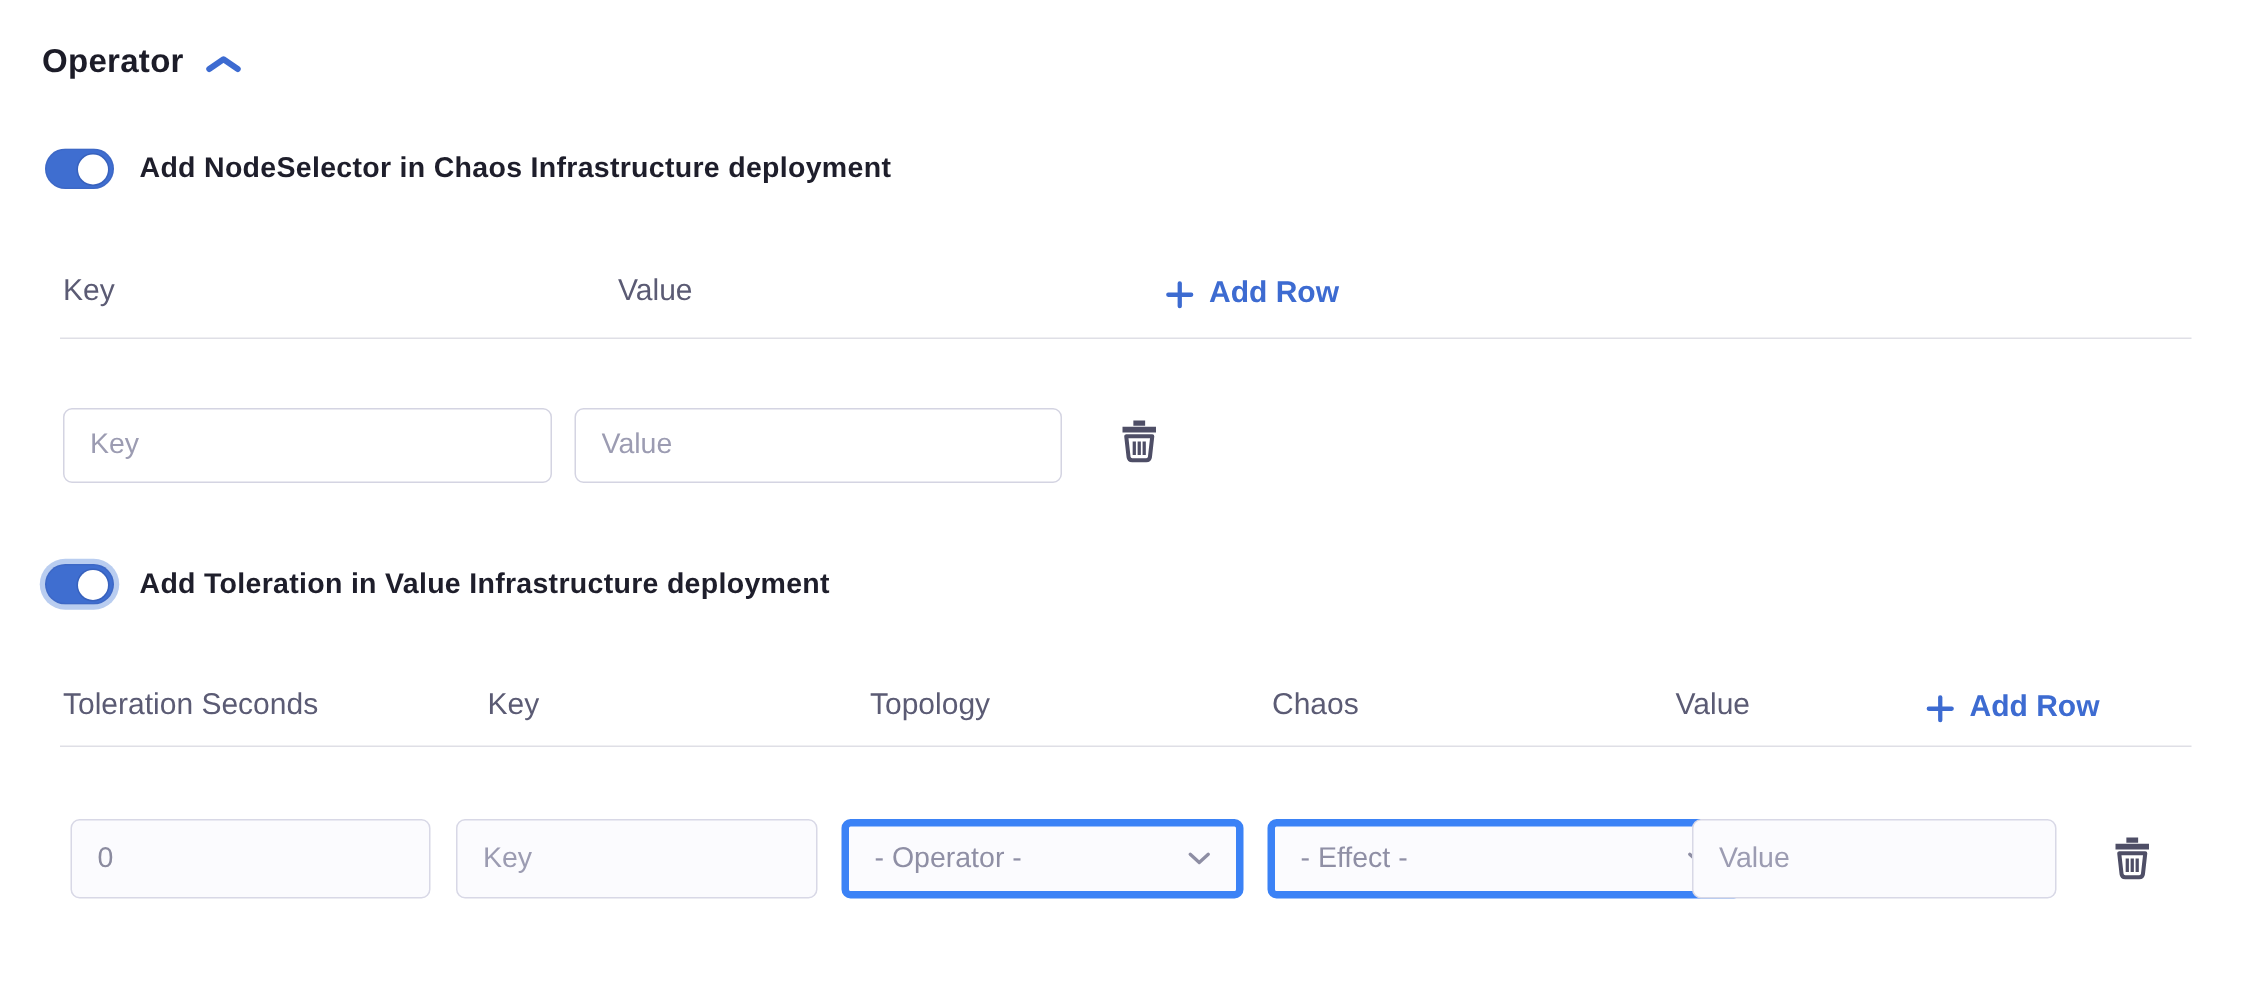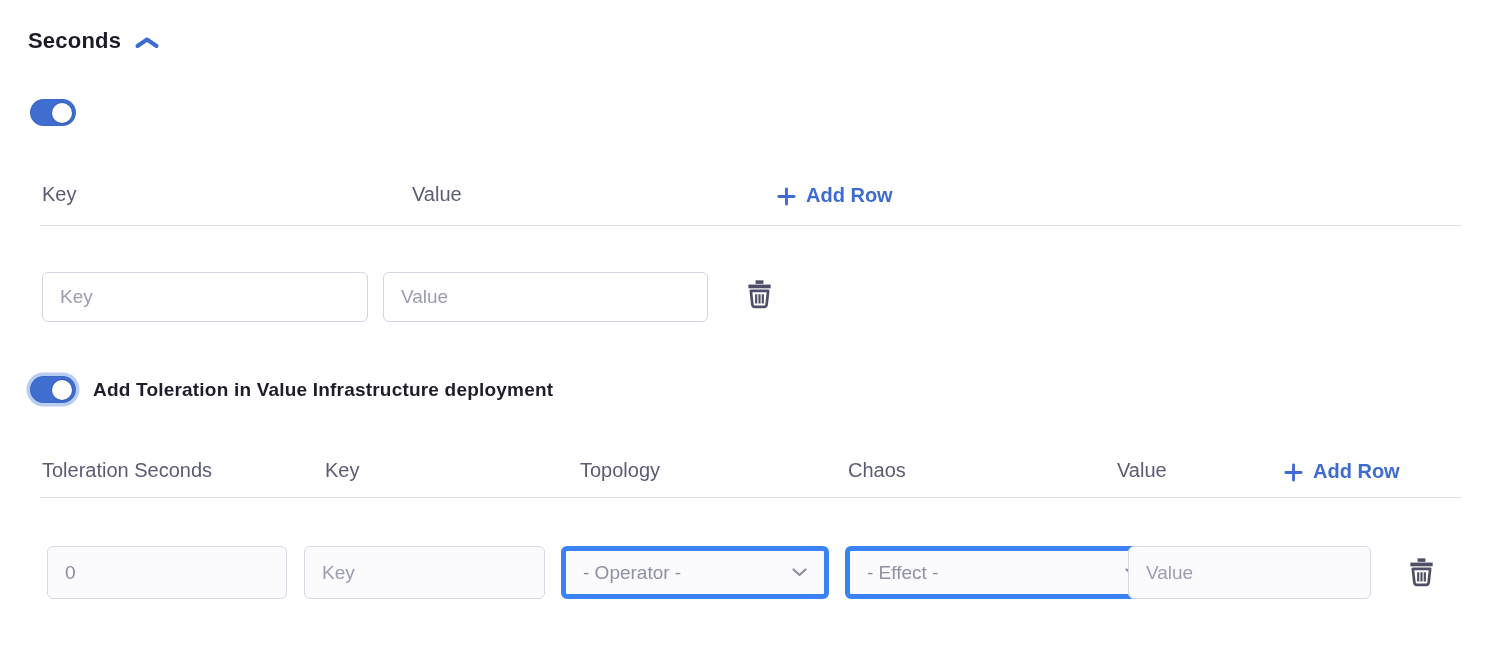--- a/index.html
+++ b/index.html
@@ -103,30 +103,31 @@
   }
   .trash-1 { left: 744px; top: 277px; }
   .trash-2 { left: 1406px; top: 555px; }
 </style>
 </head>
 <body>
 
 <div class="page">
 
   <div class="section-title">
-    <span>Seconds</span>
+    <span>Operator</span>
     <svg width="26" height="15" viewBox="0 0 26 15">
       <polyline points="3.5,11 13,4.5 22.5,11" fill="none" stroke="#3d6bd1" stroke-width="4" stroke-linecap="round" stroke-linejoin="round"></polyline>
     </svg>
   </div>
 
   <div class="toggle-row toggle-row-1">
     <div class="toggle">
       <div class="knob"></div>
     </div>
+    <span class="toggle-label">Add NodeSelector in Chaos Infrastructure deployment</span>
   </div>
 
   <span class="hdr t1-hdr" style="left:42px">Key</span>
   <span class="hdr t1-hdr" style="left:412px">Value</span>
   <button class="addrow addrow-1">
     <svg width="21" height="21" viewBox="0 0 22 22">
       <path d="M11 3 v16 M3 11 h16" fill="none" stroke="#3d6bd1" stroke-width="3" stroke-linecap="round"></path>
     </svg>
     <span>Add Row</span>
   </button>

